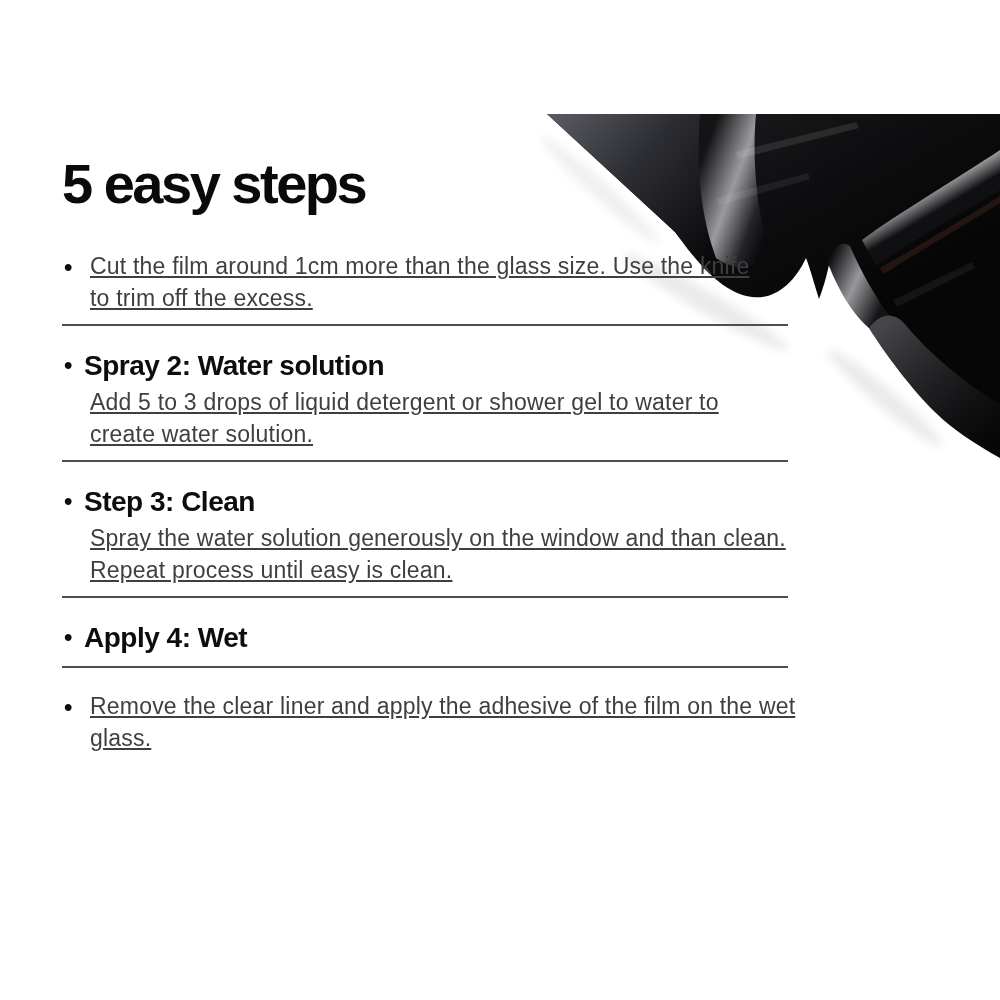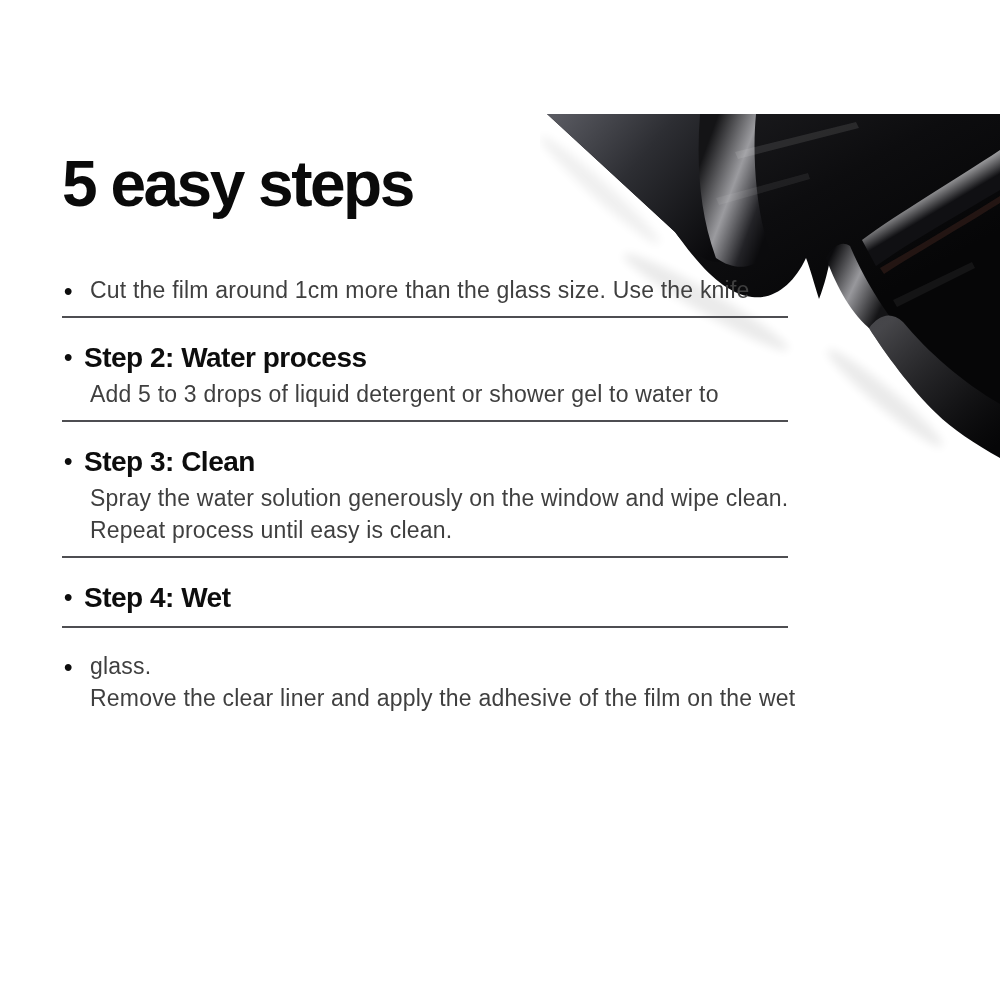--- a/index.html
+++ b/index.html
@@ -10,22 +10,22 @@
     position:relative;
     font-family:"Liberation Sans", sans-serif;
   }
   .stage{position:absolute;left:0;top:0;width:1000px;height:1000px;background:#ffffff;}
 
   .film{position:absolute;left:540px;top:85px;width:460px;height:390px;}
 
   .content{position:absolute;left:62px;top:150px;width:745px;}
 
   .page-title{
-    margin:0 0 56px 0;
-    font-size:64px;
+    margin:0 0 32px 0;
+    font-size:56px;
     line-height:68px;
     font-weight:bold;
     letter-spacing:-2.5px;
     color:#0a0a0a;
   }
 
   .step{position:relative;}
   .step-heading{
     position:relative;
     padding-left:22px;
@@ -39,20 +39,21 @@
   .bullet{
     position:absolute;left:2px;top:-1px;
     font-size:24px;
     color:#0d0d0d;
   }
   .step-body{
     padding-left:28px;
     font-size:23px;
     color:#3f3f3f;
     letter-spacing:0.2px;
+    text-decoration:underline;
   }
   .line{white-space:nowrap;line-height:32px;}
 
   .divider{
     height:2px;
     width:726px;
     background:#4e4e52;
     margin:10px 0 22px 0;
   }
 </style>
@@ -167,59 +168,61 @@
   <div class="content">
 
     <h1 class="page-title">5 easy steps</h1>
 
     <section class="step">
       <div class="step-heading">
         <span class="bullet">•</span>
       </div>
       <div class="step-body">
         <div class="line">Cut the film around 1cm more than the glass size. Use the knife</div>
-      </div>
-    </section>
-    <div class="divider"></div>
-
-    <section class="step">
-      <div class="step-heading">
-        <span class="bullet">•</span>
-        <span>Step 2: Water process</span>
+        <div class="line">to trim off the excess.</div>
+      </div>
+    </section>
+    <div class="divider"></div>
+
+    <section class="step">
+      <div class="step-heading">
+        <span class="bullet">•</span>
+        <span>Spray 2: Water solution</span>
       </div>
       <div class="step-body">
         <div class="line">Add 5 to 3 drops of liquid detergent or shower gel to water to</div>
+        <div class="line">create water solution.</div>
       </div>
     </section>
     <div class="divider"></div>
 
     <section class="step">
       <div class="step-heading">
         <span class="bullet">•</span>
         <span>Step 3: Clean</span>
       </div>
       <div class="step-body">
-        <div class="line">Spray the water solution generously on the window and wipe clean.</div>
+        <div class="line">Spray the water solution generously on the window and than clean.</div>
         <div class="line">Repeat process until easy is clean.</div>
       </div>
     </section>
     <div class="divider"></div>
 
     <section class="step">
       <div class="step-heading">
         <span class="bullet">•</span>
-        <span>Step 4: Wet</span>
-      </div>
-    </section>
-    <div class="divider"></div>
-
-    <section class="step">
-      <div class="step-heading">
-        <span class="bullet">•</span>
-      </div>
-      <div class="step-body">
+        <span>Apply 4: Wet</span>
+      </div>
+    </section>
+    <div class="divider"></div>
+
+    <section class="step">
+      <div class="step-heading">
+        <span class="bullet">•</span>
+      </div>
+      <div class="step-body">
+        <div class="line">Remove the clear liner and apply the adhesive of the film on the wet</div>
         <div class="line">glass.</div>
-        <div class="line">Remove the clear liner and apply the adhesive of the film on the wet</div>
       </div>
     </section>
 
   </div>
 </div>
 
 </body></html>

